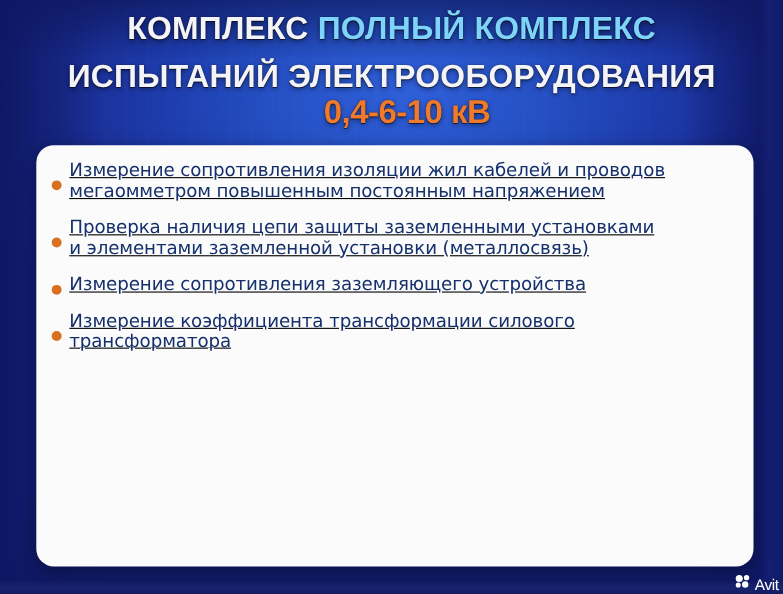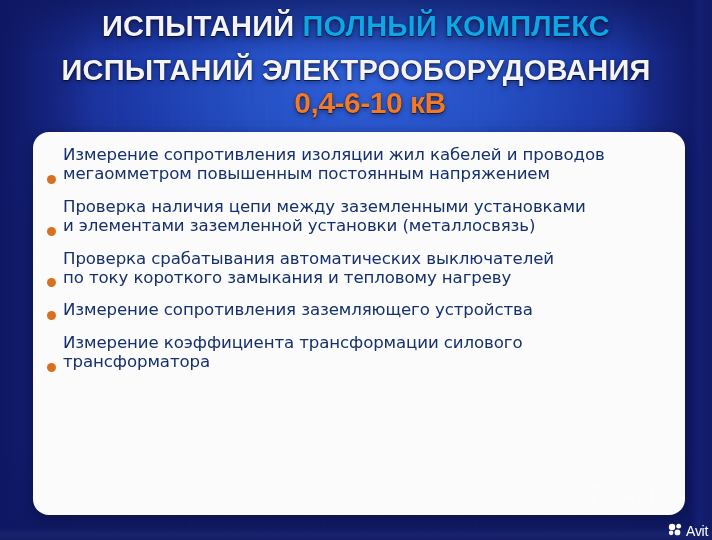--- a/index.html
+++ b/index.html
@@ -70,21 +70,21 @@
     text-shadow:
       0 1px 0 rgba(0,0,0,0.55),
       0 2px 5px rgba(0,0,0,0.45),
       0 0 1px rgba(0,0,0,0.6);
     white-space: nowrap;
   }
   .hl-line1 { font-size: 29px; }
   .hl-line2 { font-size: 29px; margin-top: 14px; }
   .hl-line3 { font-size: 30px; margin-top: 2px; letter-spacing: -0.5px; }
   .w { color: #f4f4f8; }
-  .o { color: #0ea5e9; }
+  .o { color: #7dd3fc; }
   .o2 { color: #f07a2c; padding-left: 28px; }
 
   
   .card {
     position: absolute;
     left: 33px;
     top: 132px;
     width: 652px;
     height: 383px;
     background: #fbfbfc;
@@ -94,22 +94,23 @@
     overflow: hidden;
   }
   .list {
     position: absolute;
     left: 14px;
     top: 14px;
     right: 10px;
   }
   .item {
     display: flex;
-    align-items: flex-end;
+    align-items: center;
     margin-bottom: 14px;
+    text-decoration: underline;
   }
   .bullet {
     flex: 0 0 auto;
     width: 9px;
     height: 9px;
     border-radius: 50%;
     background: #d9701f;
     margin-top: 8px;
     margin-right: 7px;
   }
@@ -166,46 +167,41 @@
 
 <div id="poster">
 
   <div class="bg-base"></div>
   <div class="bg-texture"></div>
   <div class="bg-vignette"></div>
   <div class="bg-rightbar"></div>
   <div class="bg-bottombar"></div>
 
   <div class="headline">
-    <span class="hl-line hl-line1"><span class="w">ИСПЫТАНИЙ</span> <span class="o">ПОЛНЫЙ КОМПЛЕКС</span></span>
+    <span class="hl-line hl-line1"><span class="w">КОМПЛЕКС</span> <span class="o">ПОЛНЫЙ КОМПЛЕКС</span></span>
     <span class="hl-line hl-line2 w">ИСПЫТАНИЙ ЭЛЕКТРООБОРУДОВАНИЯ</span>
     <span class="hl-line hl-line3 o2">0,4-6-10 кВ</span>
   </div>
 
   <div class="card">
     <div class="list">
 
       <div class="item">
         <span class="bullet"></span>
         <span class="item-text">Измерение сопротивления изоляции жил кабелей и проводов
 мегаомметром повышенным постоянным напряжением</span>
       </div>
 
       <div class="item">
         <span class="bullet"></span>
-        <span class="item-text">Проверка наличия цепи между заземленными установками
+        <span class="item-text">Проверка наличия цепи защиты заземленными установками
 и элементами заземленной установки (металлосвязь)</span>
       </div>
 
 
-      <div class="item">
-        <span class="bullet"></span>
-        <span class="item-text">Проверка срабатывания автоматических выключателей
-по току короткого замыкания и тепловому нагреву</span>
-      </div>
 
       <div class="item">
         <span class="bullet"></span>
         <span class="item-text">Измерение сопротивления заземляющего устройства</span>
       </div>
 
       <div class="item">
         <span class="bullet"></span>
         <span class="item-text">Измерение коэффициента трансформации силового
 трансформатора</span>

